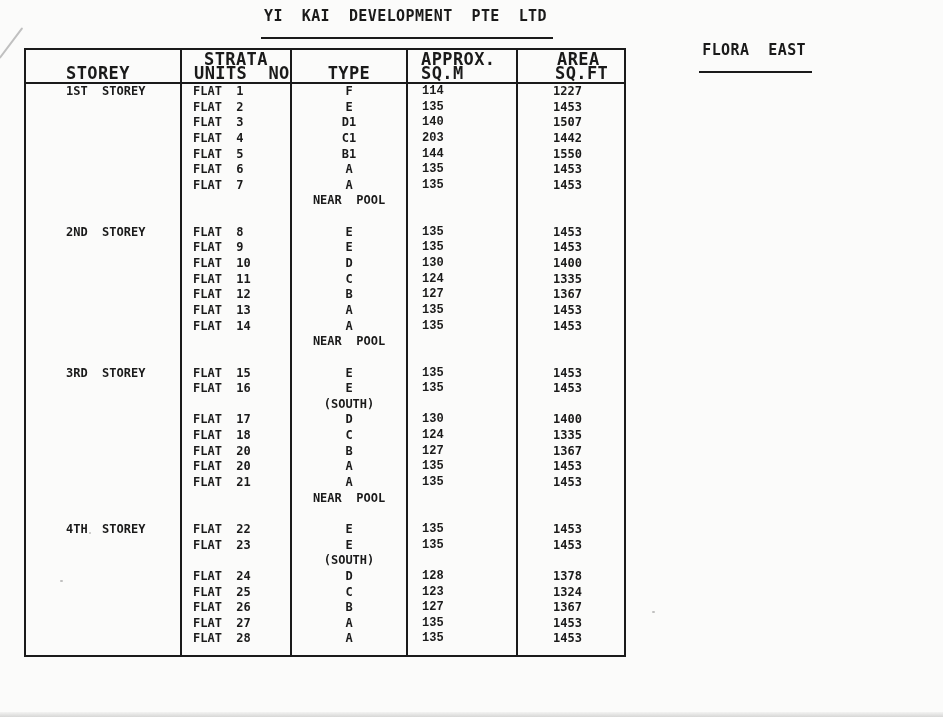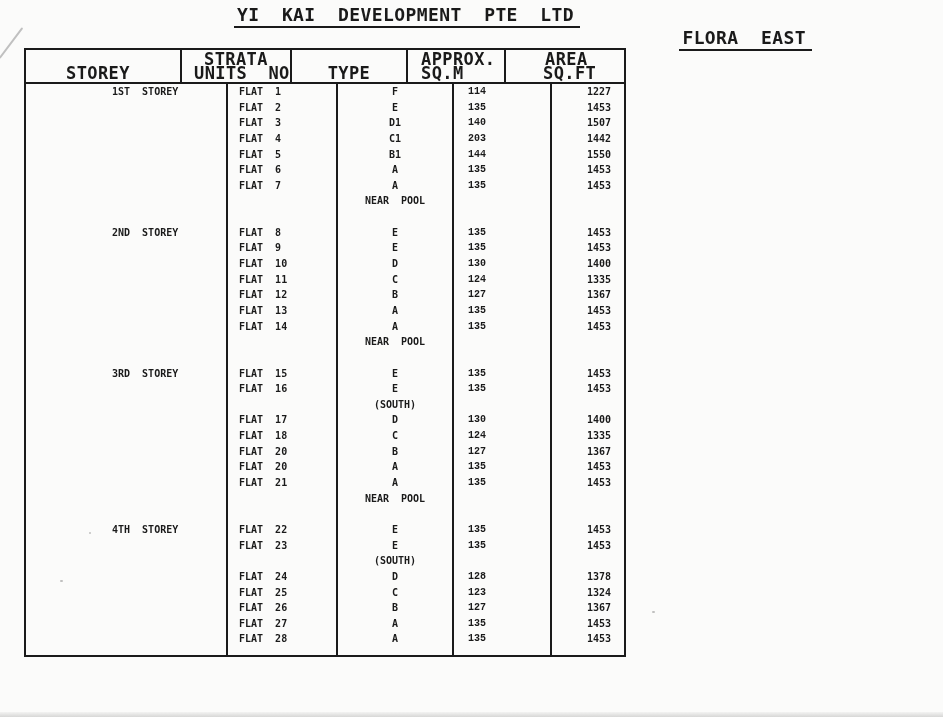--- a/index.html
+++ b/index.html
@@ -9,40 +9,40 @@
     width:943px; height:717px; position:relative; overflow:hidden;
     background:var(--paper);
     font-family:"DejaVu Sans Mono", monospace;
     font-weight:bold; color:var(--ink);
   }
 
   
   .titles { position:absolute; top:6px; left:2px; width:810px; text-align:center; }
   .title-line, .subtitle-line {
     display:inline-block; white-space:pre;
-    font-size:18px; letter-spacing:.4px;
+    font-size:15px; letter-spacing:.4px;
     border-bottom:2px solid var(--ink);
-    padding:0 6px 3px 3px; line-height:16px;
+    padding:0 6px 13px 3px; line-height:16px;
   }
   .subtitle-wrap { margin-top:1px;text-align:right; }
 
   
   .sheet-table {
     position:absolute; left:24px; top:48px; width:602px;
     border:2px solid var(--ink); background:transparent;
   }
   .hrow { display:flex; height:34px; border-bottom:2px solid var(--ink); }
-  .brow { display:flex; height:15.65px; line-height:15.65px; font-size:10px;padding-left:46px; }
+  .brow { display:flex; height:15.65px; line-height:15.65px; font-size:12px; }
   .brow.pad-row { height:8px; }
 
   .c { height:100%; white-space:pre; overflow:hidden; }
   .c1 { width:156px; border-right:2px solid var(--ink); }
   .c2 { width:110px; border-right:2px solid var(--ink); }
   .c3 { width:116px; border-right:2px solid var(--ink); text-align:center; }
-  .c4 { width:98px; border-right:2px solid var(--ink); }
+  .c4 { width:110px; border-right:2px solid var(--ink); }
   .c5 { flex:1; }
 
   .hcell { display:flex; flex-direction:column; justify-content:flex-end;
            padding-bottom:2px; font-size:17px; letter-spacing:.4px; }
   .hcell .hl { line-height:14px; white-space:pre; }
   .hc1 .hl { padding-left:40px; }
   .hc2 .hl2 { padding-left:12px; }
   .hc2 .hl1 { padding-left:22px; }
   .hc4 .hl { padding-left:13px; }
   .hc5 .hl1 { padding-left:39px; }

